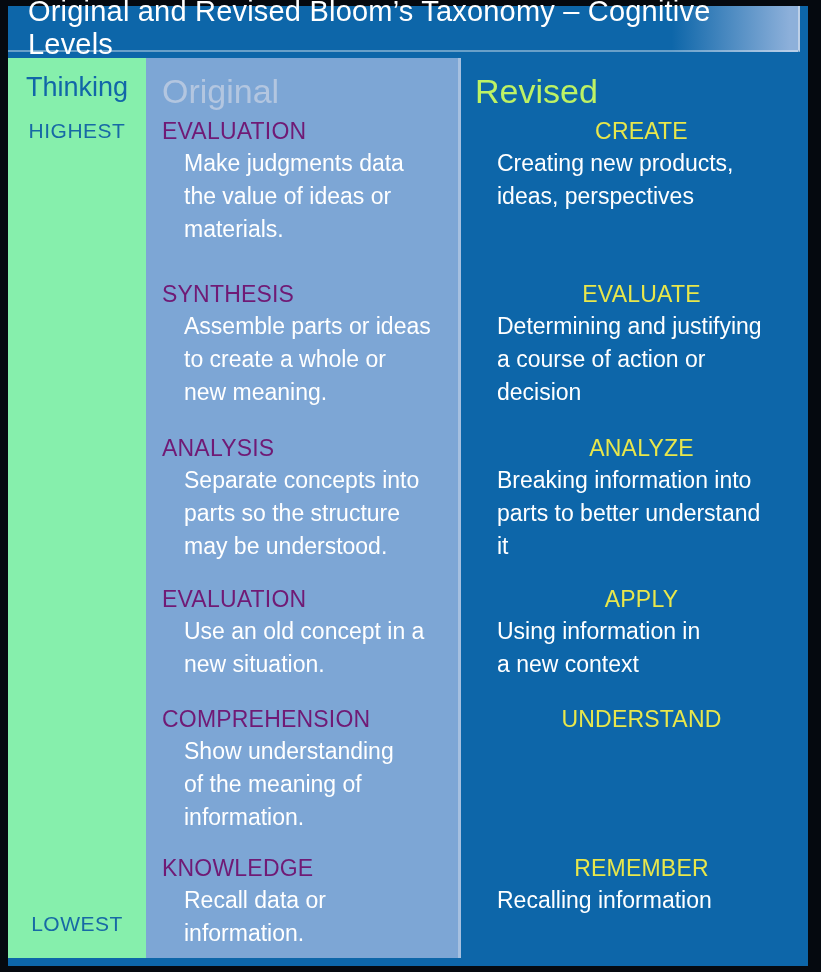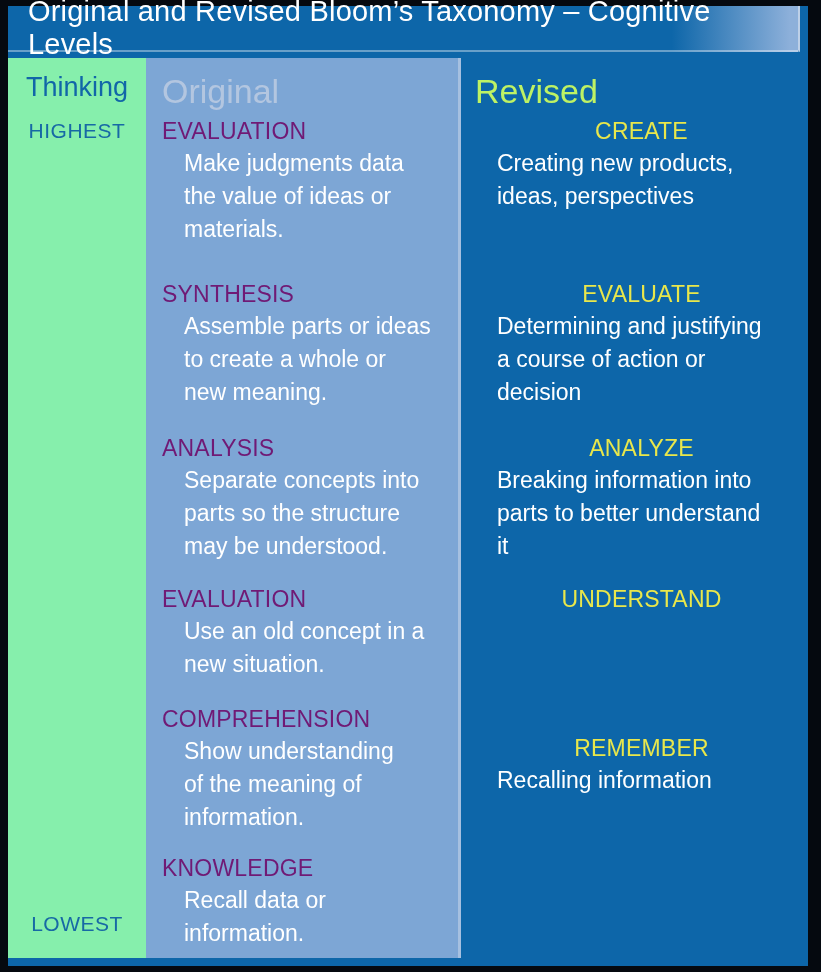--- a/index.html
+++ b/index.html
@@ -170,20 +170,25 @@
           <div class="desc">Determining and justifying
 a course of action or
 decision</div>
         </div>
         <div class="row r3">
           <div class="term">ANALYZE</div>
           <div class="desc">Breaking information into
 parts to better understand
 it</div>
         </div>
+        <div class="row r4">
+          <div class="term">APPLY</div>
+          <div class="desc">Using information in
+a new context</div>
+        </div>
         <div class="row r5">
           <div class="term">UNDERSTAND</div>
         </div>
         <div class="row r6">
           <div class="term">REMEMBER</div>
           <div class="desc">Recalling information</div>
         </div>
       </div>
 
     </div>

